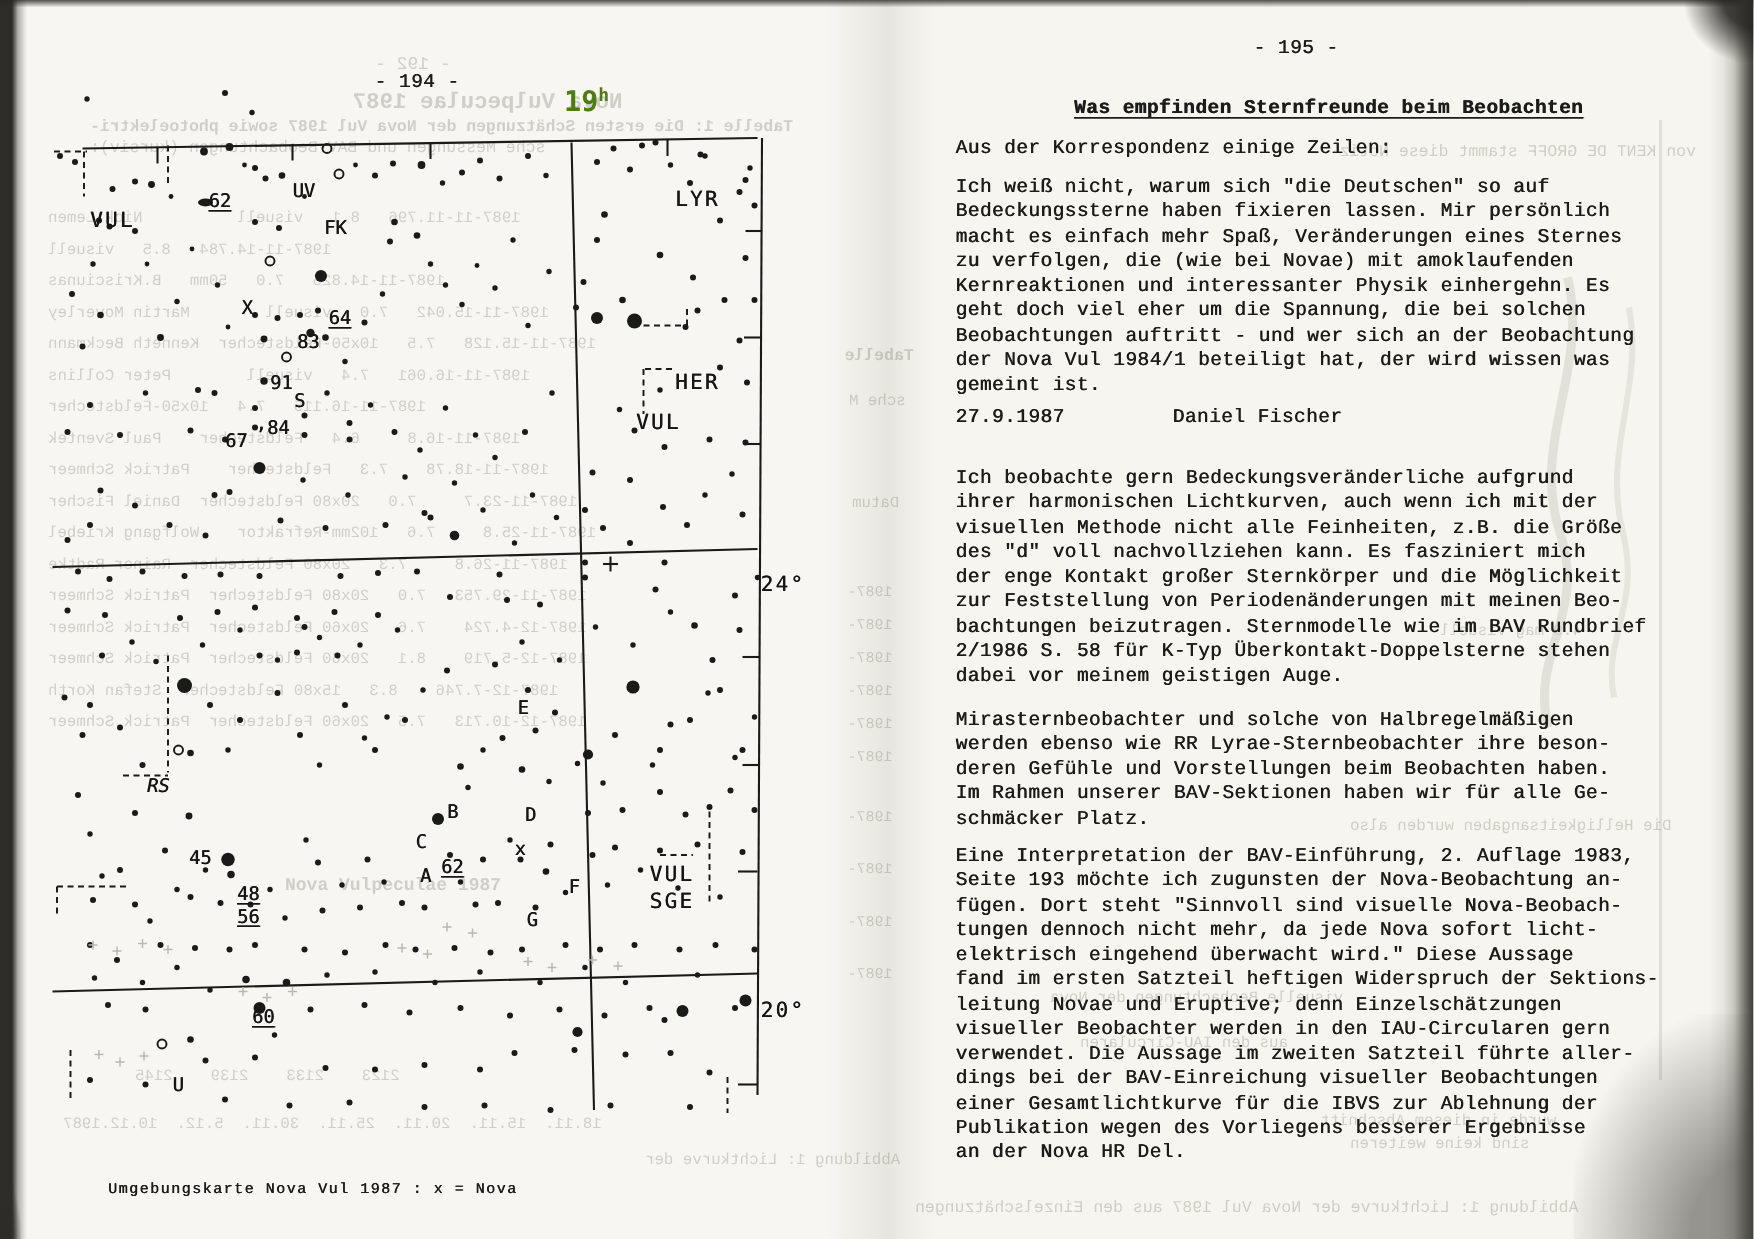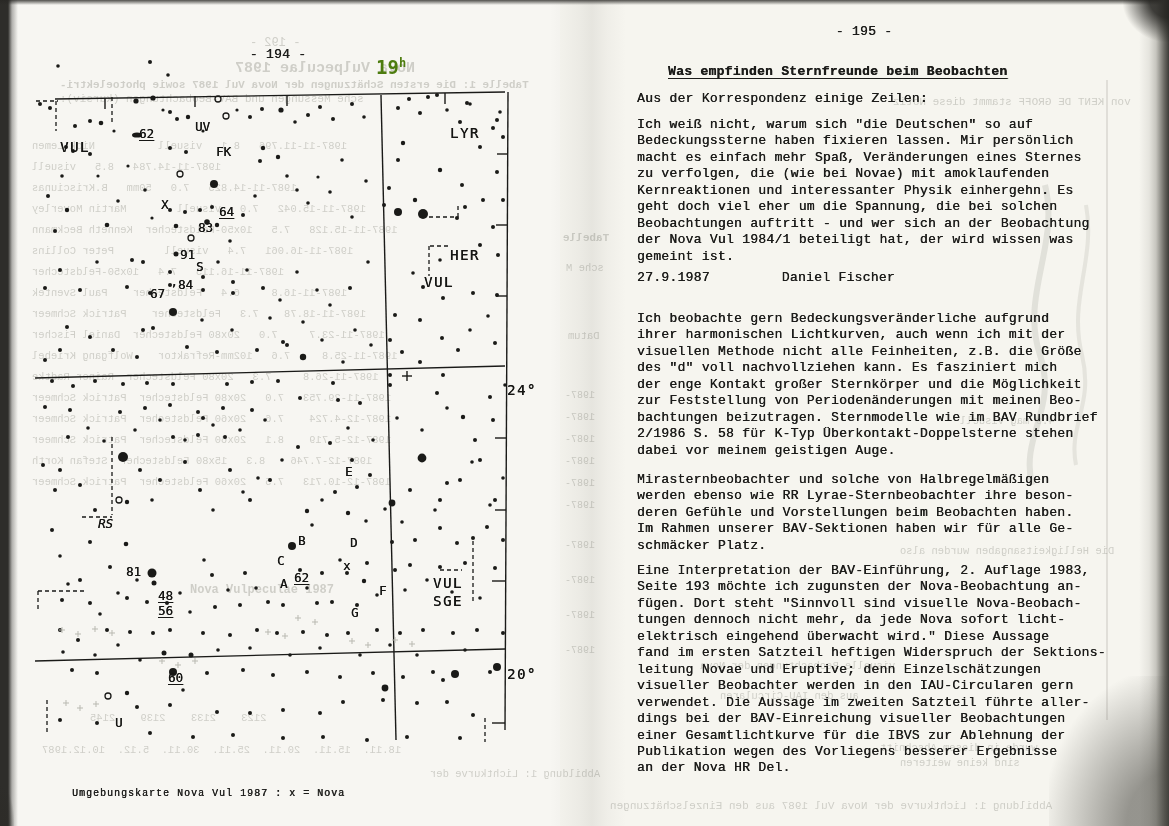--- a/index.html
+++ b/index.html
@@ -7,21 +7,21 @@
        background:#f6f5f0;font-family:"Liberation Mono",monospace;}
   
   .page{position:absolute;top:0;height:826px;background:#f7f6f2;}
   #page-left{left:0;width:560px;}
   #page-right{left:560px;width:609px;background:#f6f5ef;}
   
   .tw{position:absolute;font:13px/16.45px "Liberation Mono",monospace;
       color:#1c1c1a;letter-spacing:.28px;white-space:pre;
       text-shadow:.35px 0 0 currentColor;}
   .tw.center{text-align:center;}
-  .tw.bold{font-weight:700;}
+  .tw.bold{font-weight:700;margin-left:48px;}
   .tw.underline{text-decoration:underline;text-underline-offset:3px;}
   .sigrow span{display:inline-block;}
   
   .clabel{position:absolute;font:12.5px/13px "DejaVu Sans Mono",monospace;
           color:#161614;text-shadow:.3px 0 0 currentColor;white-space:pre;margin-top:28px;}
   .clabel.u{text-decoration:underline;text-underline-offset:2px;}
   .clabel.i{font-style:italic;}
   .clabel.big{font-size:14px;letter-spacing:1.5px;}
   #ra-label{position:absolute;left:376px;top:56px;color:#4d7c0f;
             font:600 19px "DejaVu Sans Mono",monospace;}
@@ -584,21 +584,21 @@
     <div class="clabel big" style="left: 507px; top: 356px;">24°</div>
     <div class="clabel " style="left: 345px; top: 437px;">E</div>
     <div class="clabel i" style="left: 98px; top: 489px;">RS</div>
     <div class="clabel " style="left: 298px; top: 506px;">B</div>
     <div class="clabel " style="left: 350px; top: 508px;">D</div>
     <div class="clabel " style="left: 277px; top: 526px;">C</div>
     <div class="clabel " style="left: 280px; top: 549px;">A</div>
     <div class="clabel u" style="left: 294px; top: 543px;">62</div>
     <div class="clabel " style="left: 379px; top: 556px;">F</div>
     <div class="clabel " style="left: 351px; top: 578px;">G</div>
-    <div class="clabel " style="left: 126px; top: 537px;">81</div>
+    <div class="clabel " style="left: 126px; top: 537px;">45</div>
     <div class="clabel u" style="left: 158px; top: 561px;">48</div>
     <div class="clabel u" style="left: 158px; top: 576px;">56</div>
     <div class="clabel big" style="left: 433px; top: 549px;">VUL</div>
     <div class="clabel big" style="left: 433px; top: 567px;">SGE</div>
     <div class="clabel u" style="left: 168px; top: 643px;">60</div>
     <div class="clabel " style="left: 115px; top: 688px;">U</div>
     <div class="clabel big" style="left: 507px; top: 640px;">20°</div>
     <div class="clabel" style="left: 343px; top: 531px;">x</div>
   </div>
 <div id="ra-label"><span>19</span><sup>h</sup></div>

